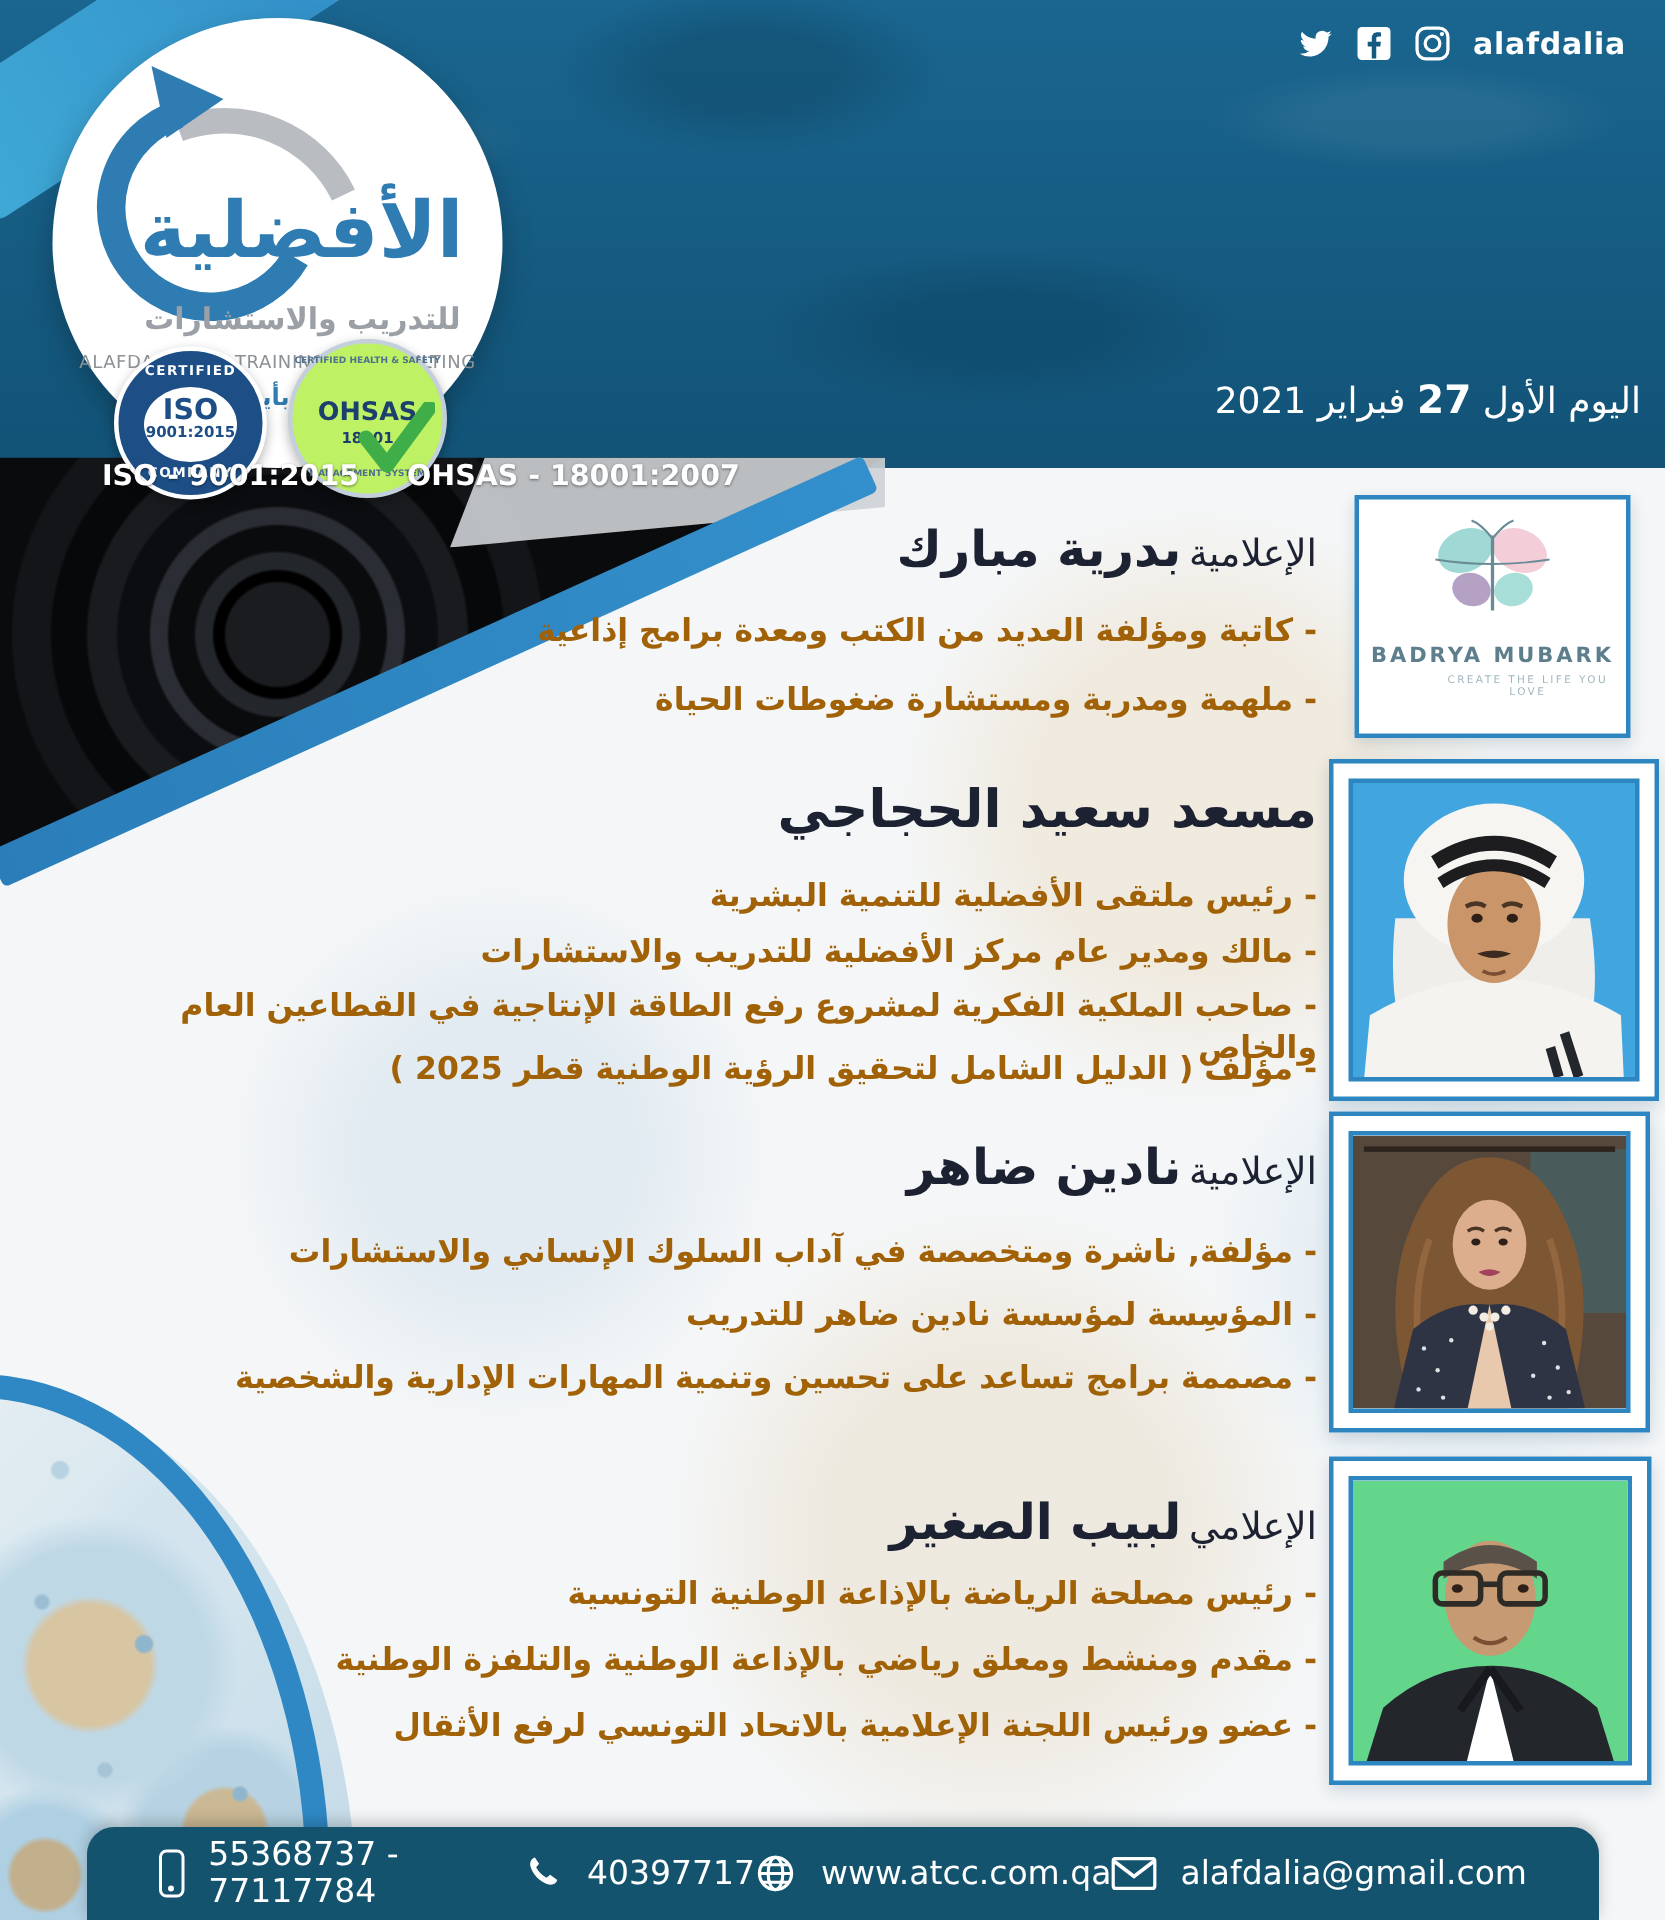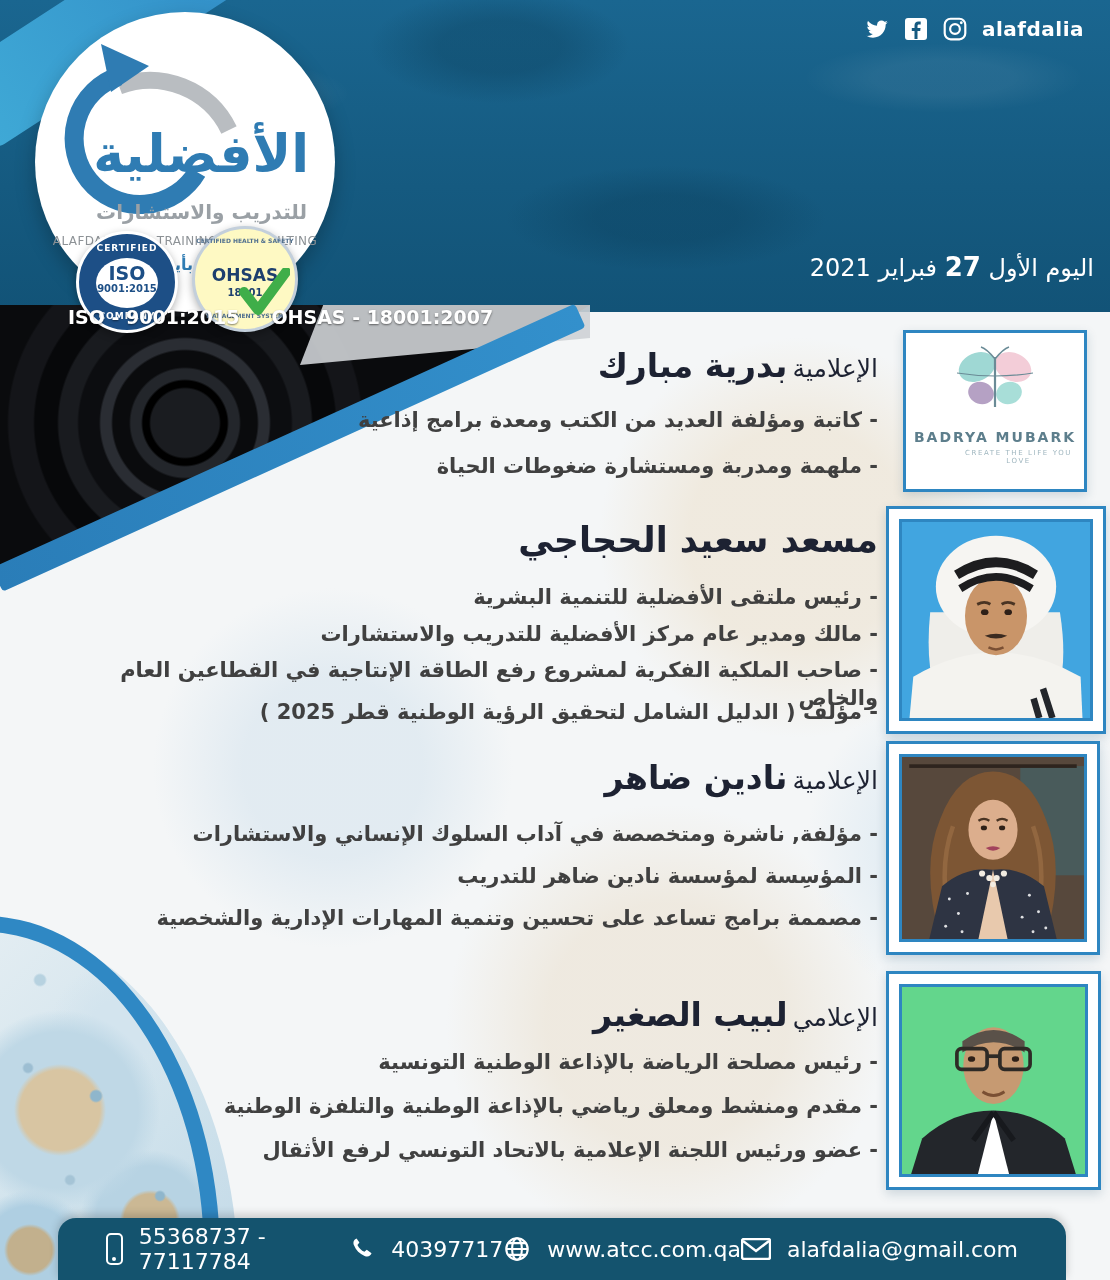--- a/index.html
+++ b/index.html
@@ -53,21 +53,21 @@
 
   .badge-iso { position:absolute; left:76px; top:231px; width:102px; height:102px; border-radius:50%; z-index:5;
     background:#1d4f86; border:3px solid #fff; box-shadow:0 3px 8px rgba(0,0,0,.3); }
   .badge-iso .ring-top { position:absolute; top:9px; left:0; right:0; text-align:center; color:#fff; font-size:9px; font-weight:bold; letter-spacing:1px; }
   .badge-iso .ring-bottom { position:absolute; bottom:9px; left:0; right:0; text-align:center; color:#fff; font-size:9px; font-weight:bold; letter-spacing:1px; }
   .badge-iso .inner { position:absolute; left:17px; top:24px; width:62px; height:50px; border-radius:50%;
     background:#fff; text-align:center; padding-top:6px; }
   .badge-iso .inner .iso { font-size:19px; font-weight:bold; color:#1d4f86; line-height:1; }
   .badge-iso .inner .num { font-size:10px; font-weight:bold; color:#1d4f86; }
   .badge-ohsas { position:absolute; left:192px; top:226px; width:106px; height:106px; border-radius:50%; z-index:5;
-    background:#fef9c3; border:3px solid #c3cfdb; box-shadow:0 3px 8px rgba(0,0,0,.3); }
+    background:#bef264; border:3px solid #c3cfdb; box-shadow:0 3px 8px rgba(0,0,0,.3); }
   .badge-ohsas .ring-top { position:absolute; top:8px; left:0; right:0; text-align:center; color:#51708f; font-size:6px; font-weight:bold; }
   .badge-ohsas .ring-bottom { position:absolute; bottom:10px; left:0; right:0; text-align:center; color:#51708f; font-size:6px; font-weight:bold; }
   .badge-ohsas .mid { position:absolute; top:36px; left:0; right:0; text-align:center; font-size:17px; font-weight:bold; color:#1d3f6e; }
   .badge-ohsas .num { position:absolute; top:58px; left:0; right:0; text-align:center; font-size:10px; font-weight:bold; color:#1d3f6e; }
   .badge-check { position:absolute; left:238px; top:268px; z-index:6; }
   .cert-line { position:absolute; left:68px; top:306px; z-index:5; color:#fff; font-weight:bold; font-size:19px; display:flex; gap:32px; text-shadow:0 1px 2px rgba(0,0,0,.5); }
 
   
   .camera-zone { position:absolute; left:0; top:305px; width:590px; height:300px; z-index:3; }
   .camera-photo { position:absolute; inset:0;
@@ -100,21 +100,21 @@
       radial-gradient(circle at 40px 60px, #b7d2e0 0 5px, transparent 7px);
     clip-path:ellipse(238px 348px at 0px 356px); }
   .corona-band { position:absolute; left:-252px; top:916px; width:472px; height:680px; border-radius:50%;
     border:16px solid #2f88c4; z-index:2; }
 
   
   .sections { position:absolute; left:38px; top:0; width:840px; height:1280px; z-index:6; direction:rtl; }
   .spk-heading { position:absolute; right:0; white-space:nowrap; color:#1d2232; }
   .spk-heading .prefix { font-size:25px; font-weight:normal; }
   .spk-heading .name { font-size:33px; font-weight:bold; }
-  .bullet { position:absolute; right:0; width:840px; text-align:right; color:#404040; font-size:21px; font-weight:bold; line-height:1.35; }
+  .bullet { position:absolute; right:0; width:840px; text-align:right; color:#a16207; font-size:21px; font-weight:bold; line-height:1.35; }
 
   
   .card { position:absolute; background:#fff; border:3px solid #2e86c1; z-index:6; box-shadow:0 4px 10px rgba(30,70,100,.18); }
   .card-badrya { left:903px; top:330px; width:184px; height:162px; text-align:center; }
   .badrya-brand { font-size:14px; font-weight:bold; letter-spacing:2px; color:#5d7e8c; margin-top:4px; }
   .badrya-slogan { font-size:7px; letter-spacing:1.6px; color:#9fb6bf; margin-top:4px;padding-left:47px; }
   .photo-card { padding:10px; }
   .photo-frame { width:100%; height:100%; border:3px solid #2e86c1; overflow:hidden; }
   .photo-frame svg { display:block; width:100%; height:100%; }
   .card-mosaad { left:886px; top:506px; width:220px; height:228px; }

